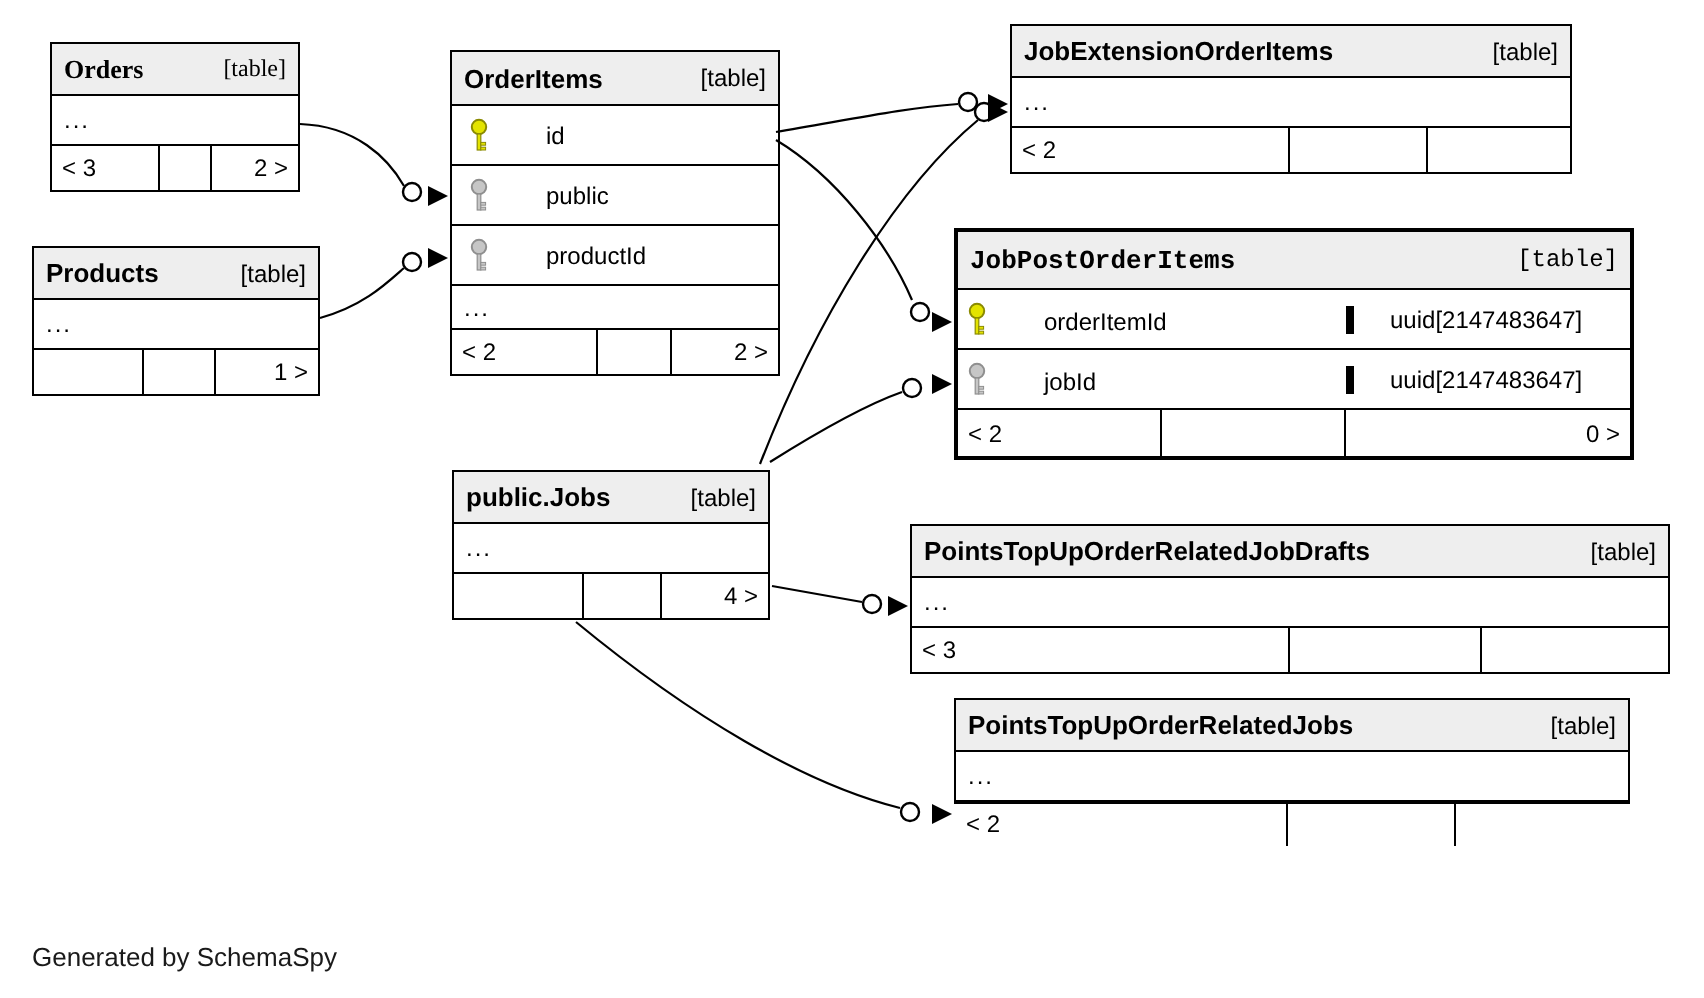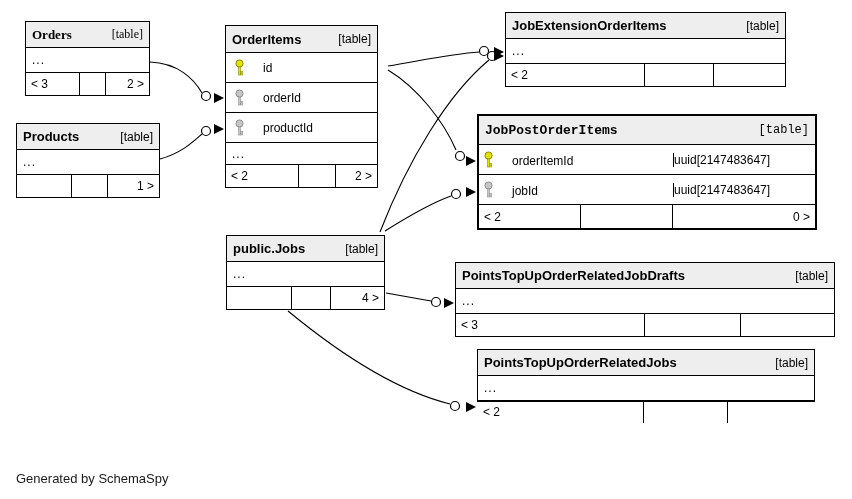--- a/index.html
+++ b/index.html
@@ -9,50 +9,50 @@
 
   .tbl{position:absolute;background:#fff;border:1px solid #000;box-sizing:border-box;font-size:12px;}
   .tbl.thick{border-width:2px;}
   .hdr{display:flex;justify-content:space-between;align-items:center;background:#eeeeee;
        border-bottom:1px solid #000;padding:0 6px;box-sizing:border-box;white-space:nowrap;}
   .nm{font-weight:bold;font-size:13px;}
   .tag{font-size:12px;margin-left:8px;}
   .row{display:flex;align-items:center;border-bottom:1px solid #000;box-sizing:border-box;
        padding:0 6px;white-space:nowrap;}
   .ell{letter-spacing:1px;}
-  .colname{margin-left:18px;}
+  .colname{margin-left:28px;}
   .keyicon{flex:0 0 auto;margin-left:2px;}
   .ftr{display:flex;box-sizing:border-box;align-items:stretch;}
   .fc{box-sizing:border-box;display:flex;align-items:center;padding:0 5px;}
   .fc.c2{border-left:1px solid #000;border-right:1px solid #000;}
   .fc.c3{flex:1;justify-content:flex-end;}
 
   
   #t-orders{left:25px;top:21px;width:125px;height:75px;}
   #t-orders .hdr{height:26px;font-family:Liberation Serif, serif;} #t-orders .ell{height:25px;} #t-orders .ftr{height:22px;}
   #t-orders .c1{width:53px;} #t-orders .c2{width:27px;}
 
   #t-products{left:16px;top:123px;width:144px;height:75px;}
   #t-products .hdr{height:26px;} #t-products .ell{height:25px;} #t-products .ftr{height:22px;}
   #t-products .c1{width:54px;} #t-products .c2{width:37px;}
 
-  #t-orderitems{left:225px;top:25px;width:153px;height:163px;}
+  #t-orderitems{left:225px;top:25px;width:165px;height:163px;}
   #t-orderitems .hdr{height:27px;} #t-orderitems .crow{height:30px;}
   #t-orderitems .ell{height:22px;} #t-orderitems .ftr{height:22px;}
   #t-orderitems .c1{width:72px;} #t-orderitems .c2{width:38px;}
 
   #t-jobext{left:505px;top:12px;width:281px;height:75px;}
   #t-jobext .hdr{height:26px;gap:24px;} #t-jobext .ell{height:25px;} #t-jobext .ftr{height:22px;}
   #t-jobext .c1{width:138px;} #t-jobext .c2{width:70px;}
 
   #t-jobpost{left:477px;top:114px;width:340px;height:116px;}
   #t-jobpost .hdr{height:29px;font-family:Liberation Mono, monospace;} #t-jobpost .crow{height:30px;padding:0;}
   #t-jobpost .namecell{width:194px;display:flex;align-items:flex-end;padding:0 2px;box-sizing:border-box;}
-  #t-jobpost .typecell{flex:1;border-left:1px solid #000000;display:flex;align-items:center;
-                       padding:0 0;box-sizing:border-box;}
+  #t-jobpost .typecell{flex:1;border-left:4px solid #000000;display:flex;align-items:center;
+                       padding:0 18px;box-sizing:border-box;}
   #t-jobpost .ftr{height:23px;}
   #t-jobpost .c1{width:101px;} #t-jobpost .c2{width:93px;}
 
   #t-jobs{left:226px;top:235px;width:159px;height:75px;}
   #t-jobs .hdr{height:26px;} #t-jobs .ell{height:25px;} #t-jobs .ftr{height:22px;}
   #t-jobs .c1{width:64px;} #t-jobs .c2{width:40px;}
 
   #t-drafts{left:455px;top:262px;width:380px;height:75px;}
   #t-drafts .hdr{height:26px;} #t-drafts .ell{height:25px;} #t-drafts .ftr{height:22px;}
   #t-drafts .c1{width:188px;} #t-drafts .c2{width:97px;}
@@ -113,21 +113,21 @@
       </svg>
       <span class="colname">id</span>
     </div>
     <div class="row crow">
       <svg class="keyicon" width="11" height="17" viewBox="0 0 11 17">
         <circle cx="5.5" cy="4.5" r="3.6" fill="#c6c6c6" stroke="#8f8f8f" stroke-width="1"></circle>
         <rect x="4.6" y="8" width="1.8" height="8" fill="#c6c6c6" stroke="#8f8f8f" stroke-width="0.6"></rect>
         <rect x="6.4" y="12.2" width="2.4" height="1.4" fill="#c6c6c6" stroke="#8f8f8f" stroke-width="0.5"></rect>
         <rect x="6.4" y="14.6" width="2.4" height="1.4" fill="#c6c6c6" stroke="#8f8f8f" stroke-width="0.5"></rect>
       </svg>
-      <span class="colname">orderId</span>
+      <span class="colname">public</span>
     </div>
     <div class="row crow">
       <svg class="keyicon" width="11" height="17" viewBox="0 0 11 17">
         <circle cx="5.5" cy="4.5" r="3.6" fill="#c6c6c6" stroke="#8f8f8f" stroke-width="1"></circle>
         <rect x="4.6" y="8" width="1.8" height="8" fill="#c6c6c6" stroke="#8f8f8f" stroke-width="0.6"></rect>
         <rect x="6.4" y="12.2" width="2.4" height="1.4" fill="#c6c6c6" stroke="#8f8f8f" stroke-width="0.5"></rect>
         <rect x="6.4" y="14.6" width="2.4" height="1.4" fill="#c6c6c6" stroke="#8f8f8f" stroke-width="0.5"></rect>
       </svg>
       <span class="colname">productId</span>
     </div>

